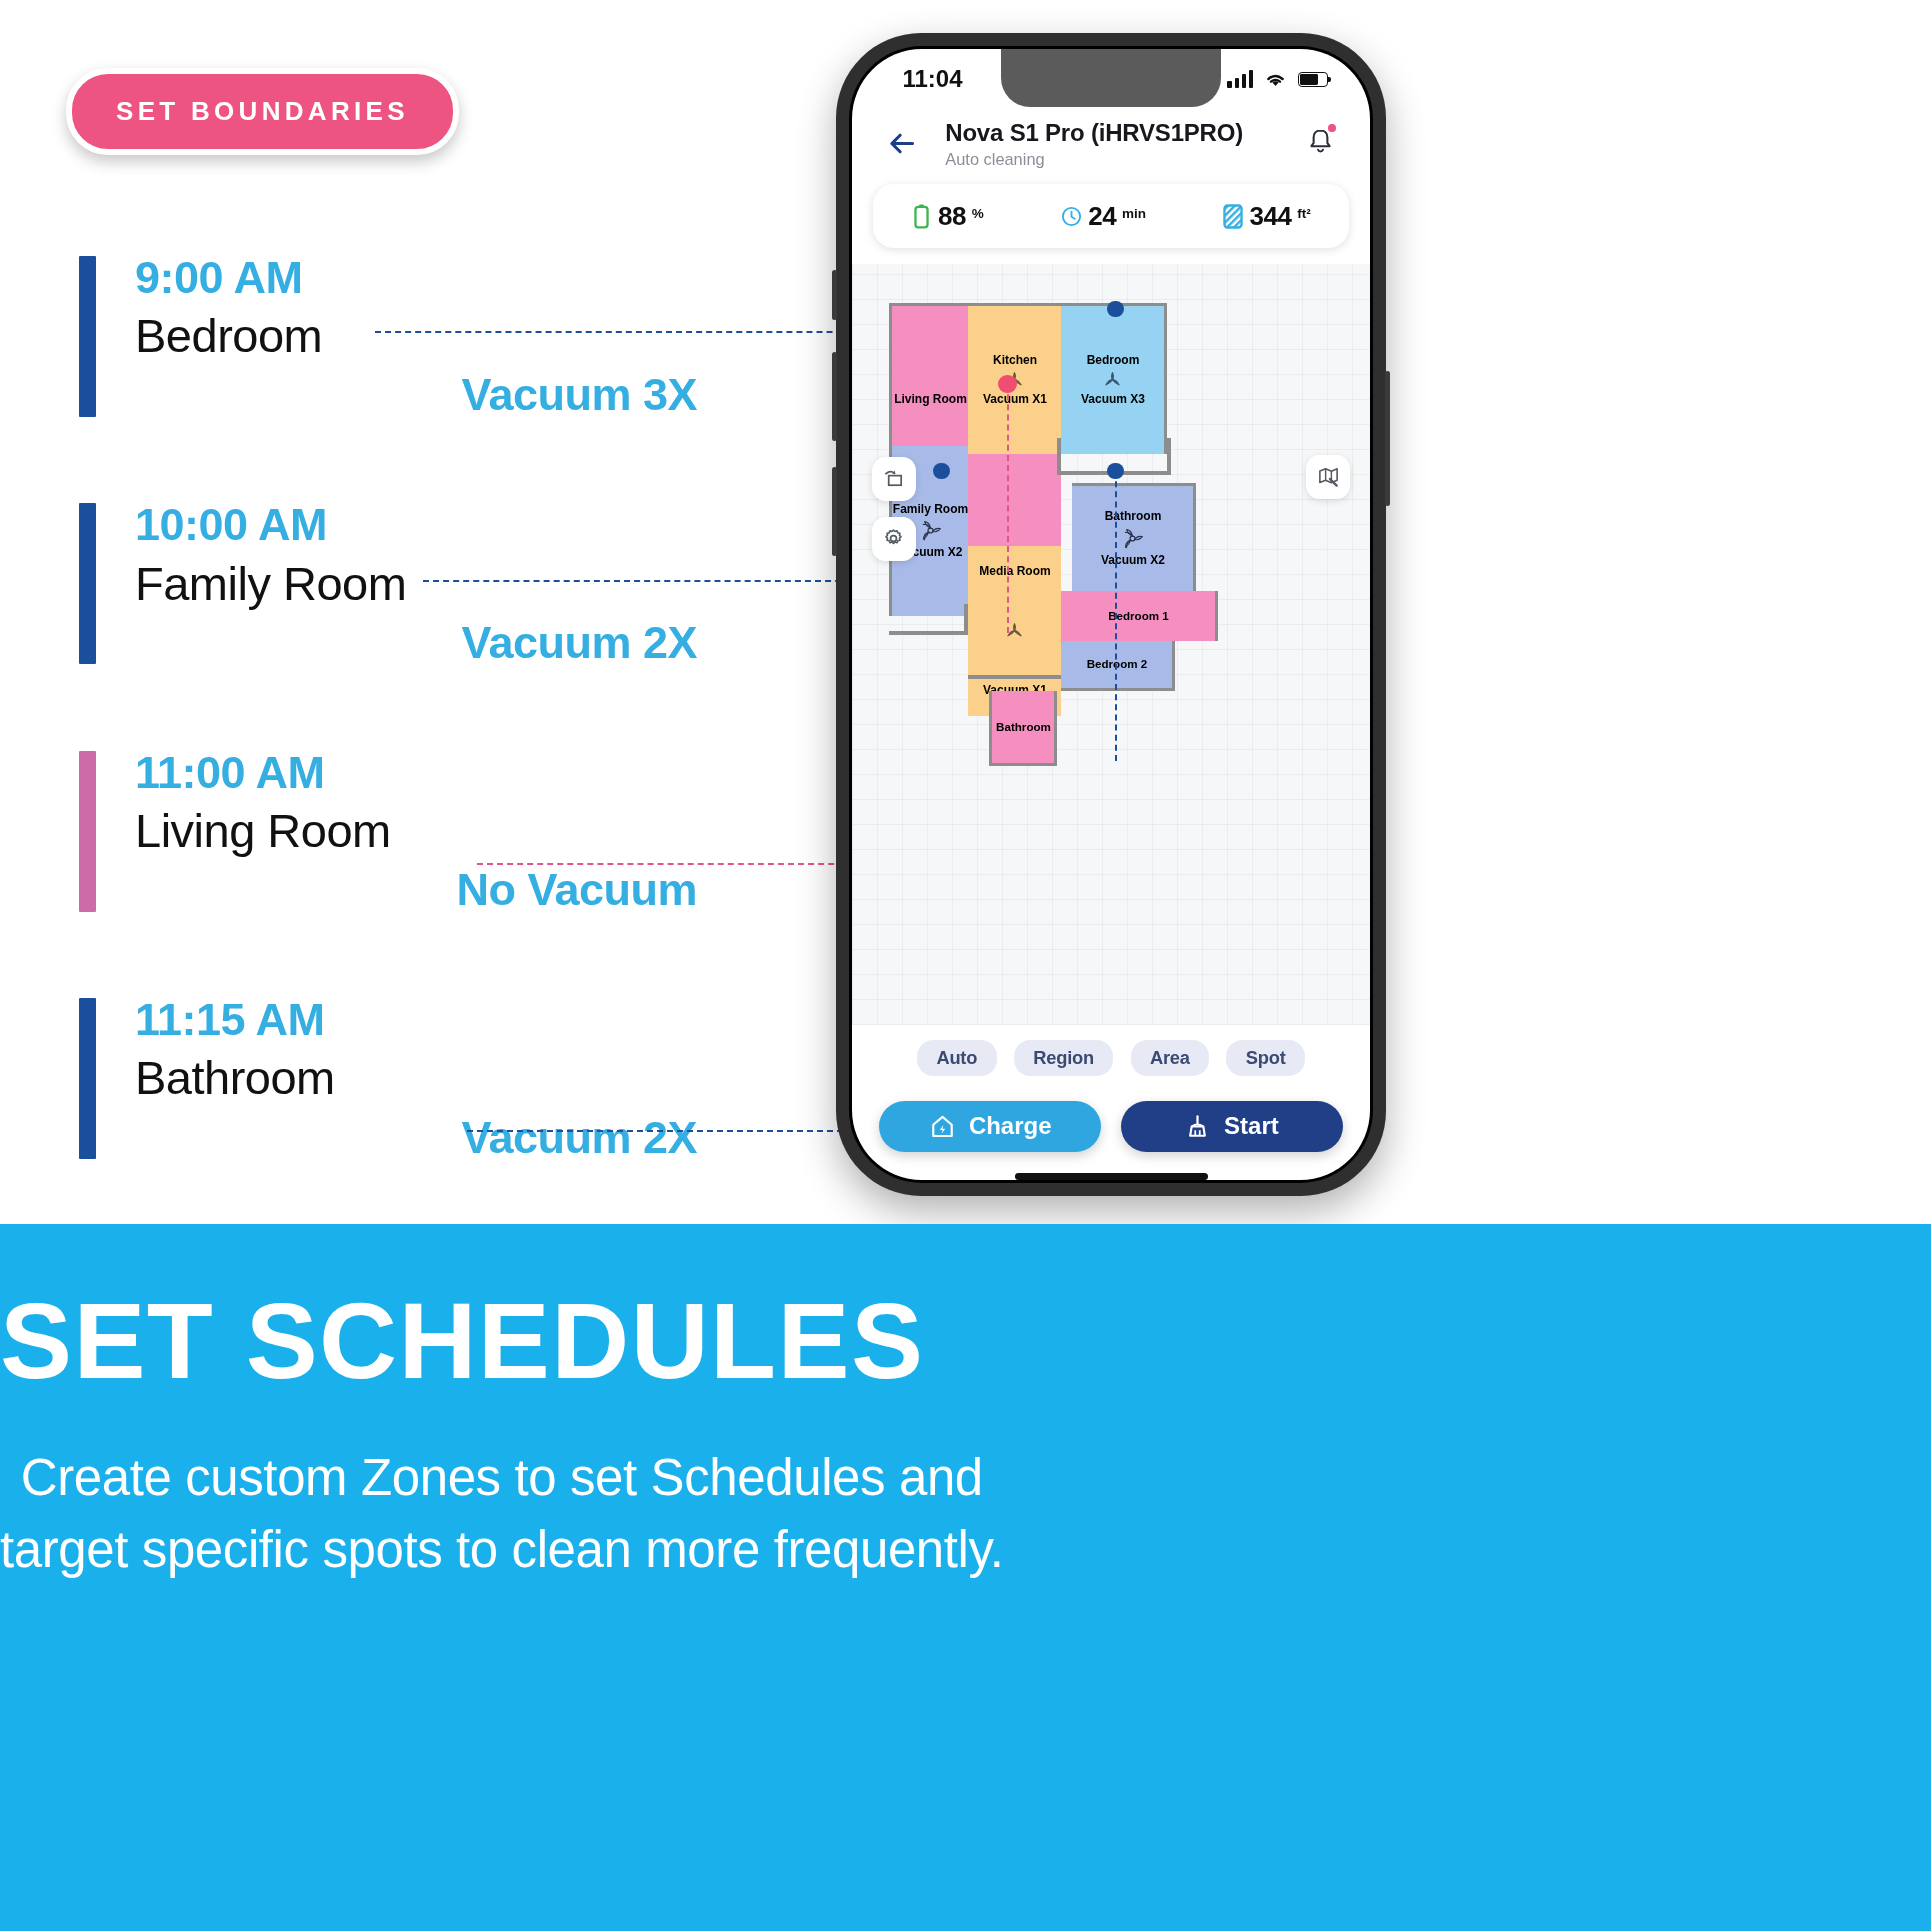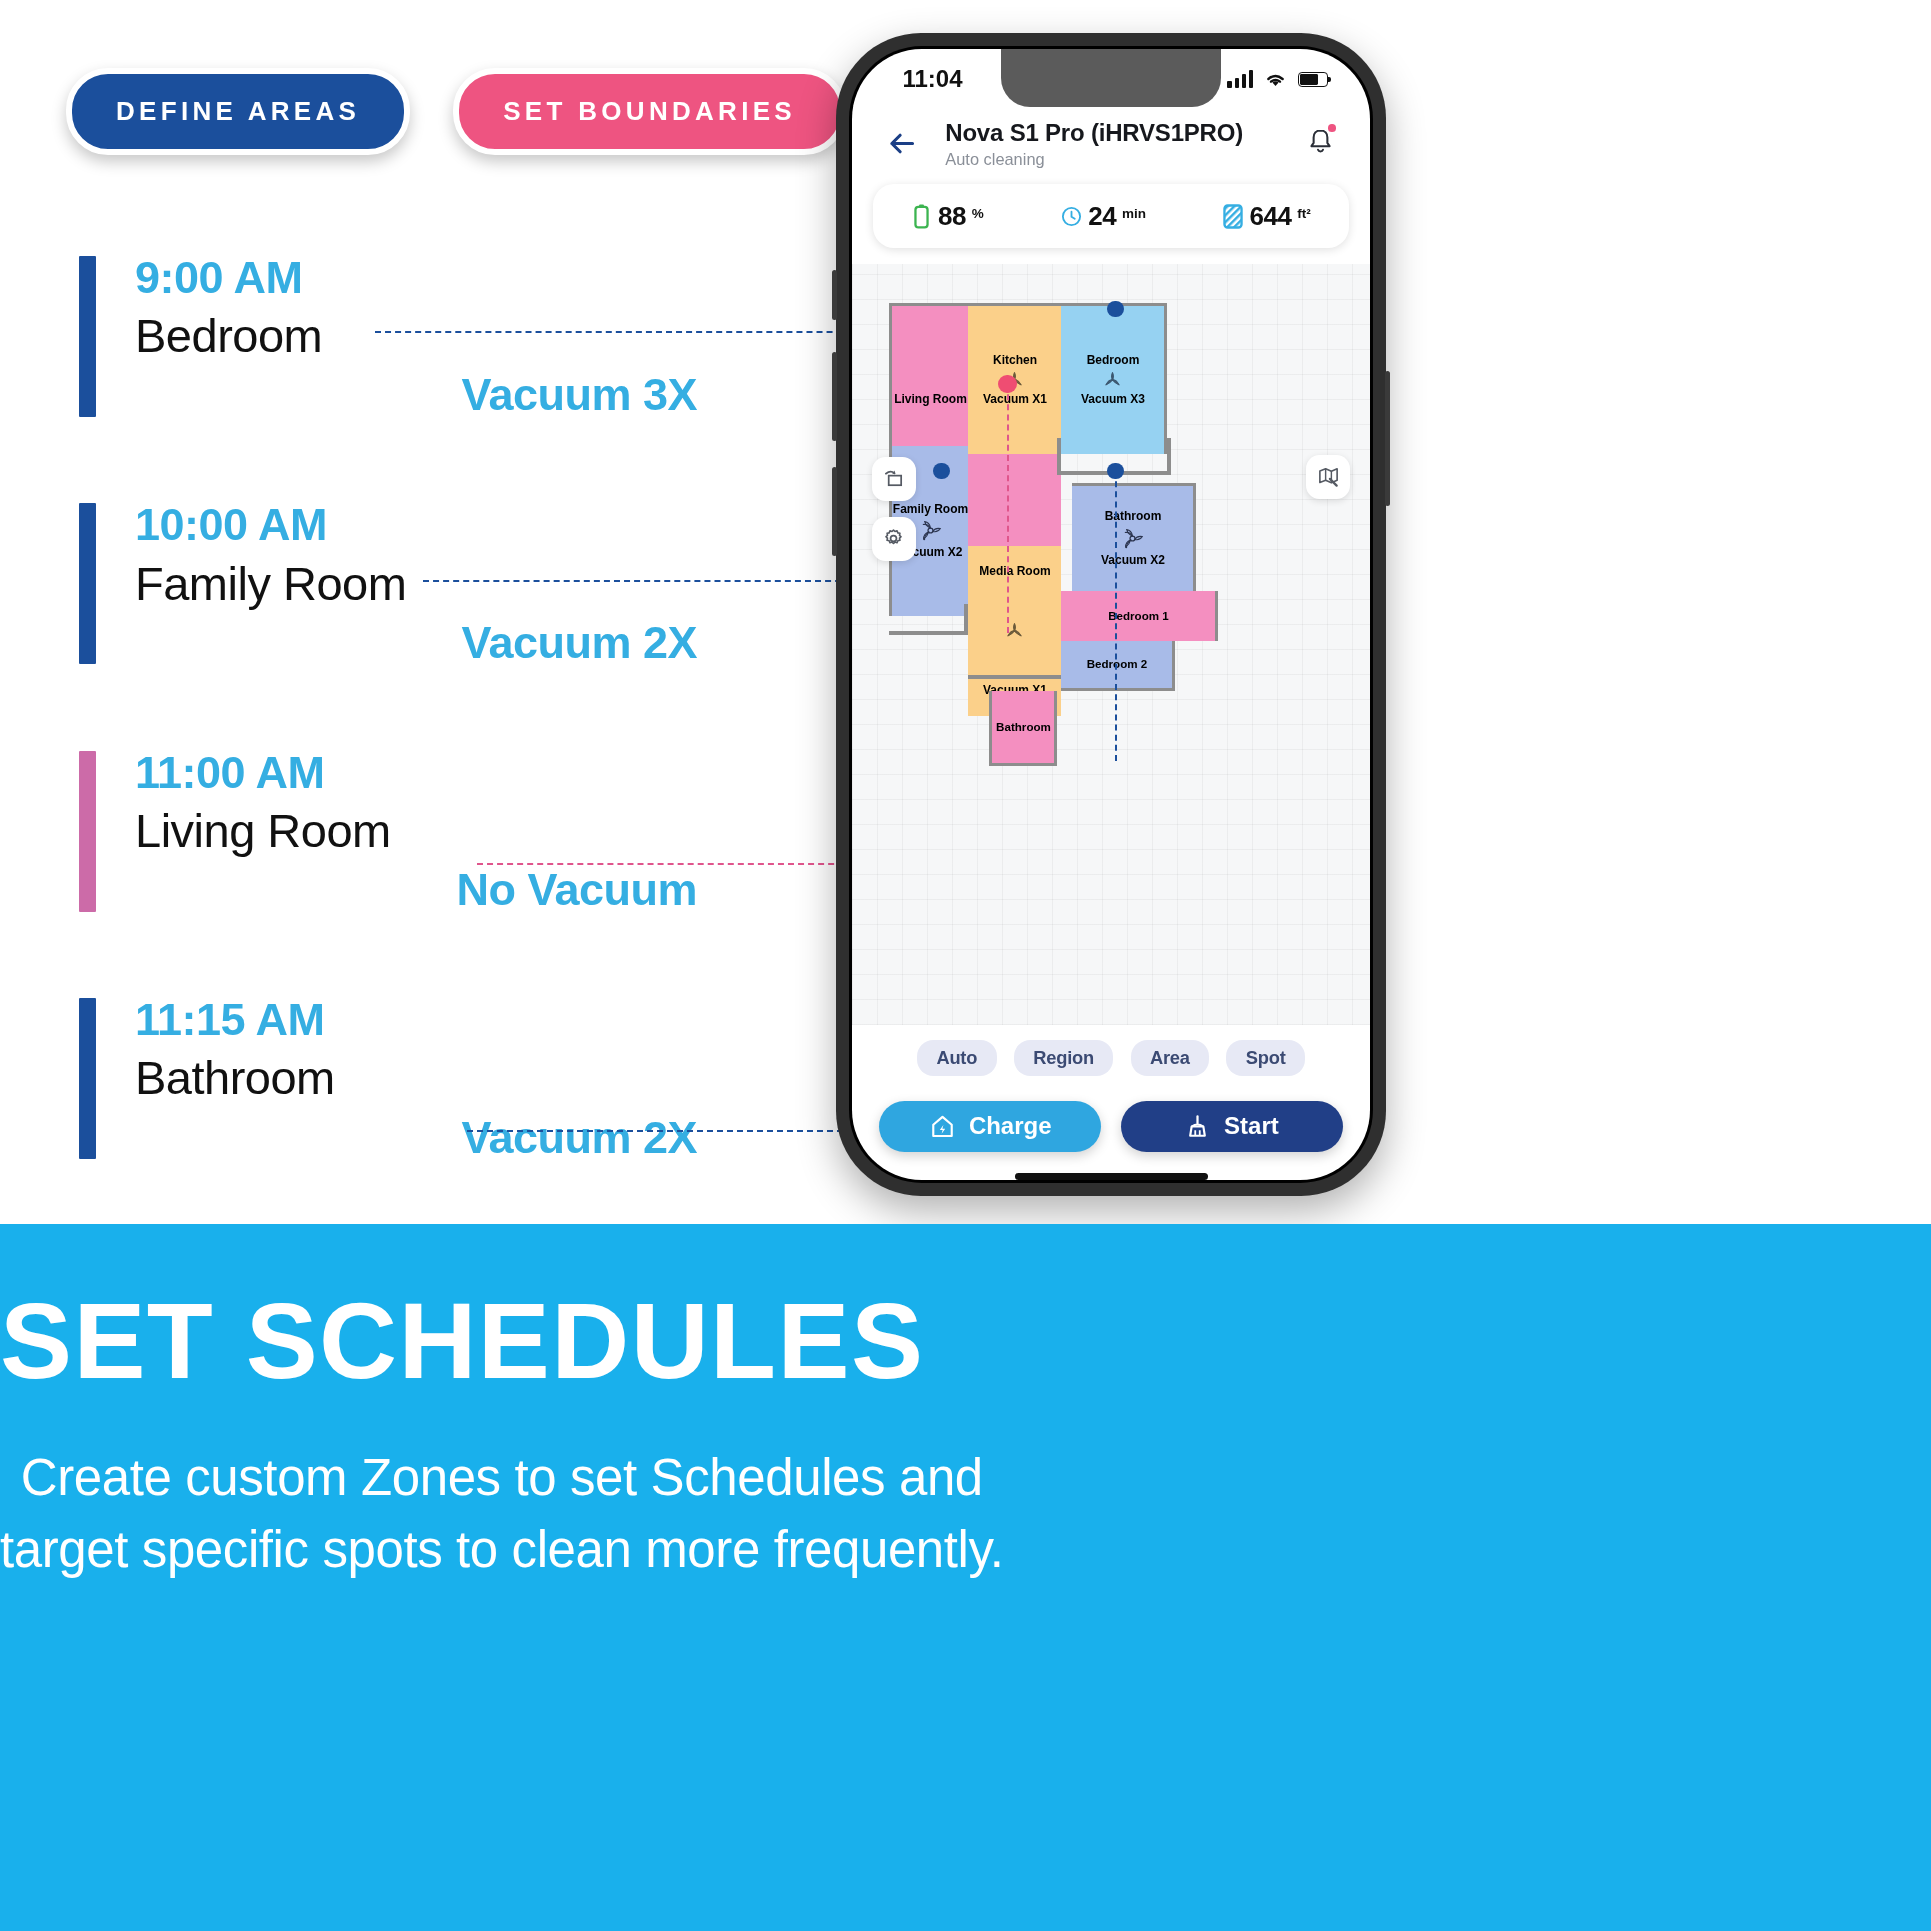--- a/index.html
+++ b/index.html
@@ -189,23 +189,20 @@
   }
   .banner-sub {
     color: #fff; font-size: 51px; font-weight: 300; text-align: center;
     line-height: 1.42; margin-top: 39px; letter-spacing: -0.4px;
   }
 </style>
 </head>
 <body>
 
 <div class="pills">
-  <div class="pill blue">
-    <span>DEFINE AREAS</span>
-  </div>
   <div class="pill pink">
     <span>SET BOUNDARIES</span>
   </div>
 </div>
 
 <div class="schedule">
 
   <div class="sched-item">
     <span class="sched-bar" style="background:#1b4f9c"></span>
     <div class="sched-time">9:00 AM</div>
@@ -308,21 +305,21 @@
           </div>
           <div class="stat">
             <svg width="22" height="27" viewBox="0 0 18 22">
               <defs>
                 <pattern id="hatch" width="4" height="4" patternUnits="userSpaceOnUse" patternTransform="rotate(45)">
                   <rect width="2" height="4" fill="#35aee2"></rect>
                 </pattern>
               </defs>
               <rect x="2" y="2" width="14" height="18" rx="2.6" fill="url(#hatch)" stroke="#35aee2" stroke-width="1.9"></rect>
             </svg>
-            <span class="num">644</span>
+            <span class="num">344</span>
             <span class="unit">ft²</span>
           </div>
         </div>
       </div>
 
       <div class="map-area">
         <div class="floorplan">
 
           <div class="room" style="left:0; top:0; width:79px; height:189px; background:#f48fc0; border-left:3.9px solid #8d8d8d; border-top:3.9px solid #8d8d8d;">
             <span>Living Room</span>

